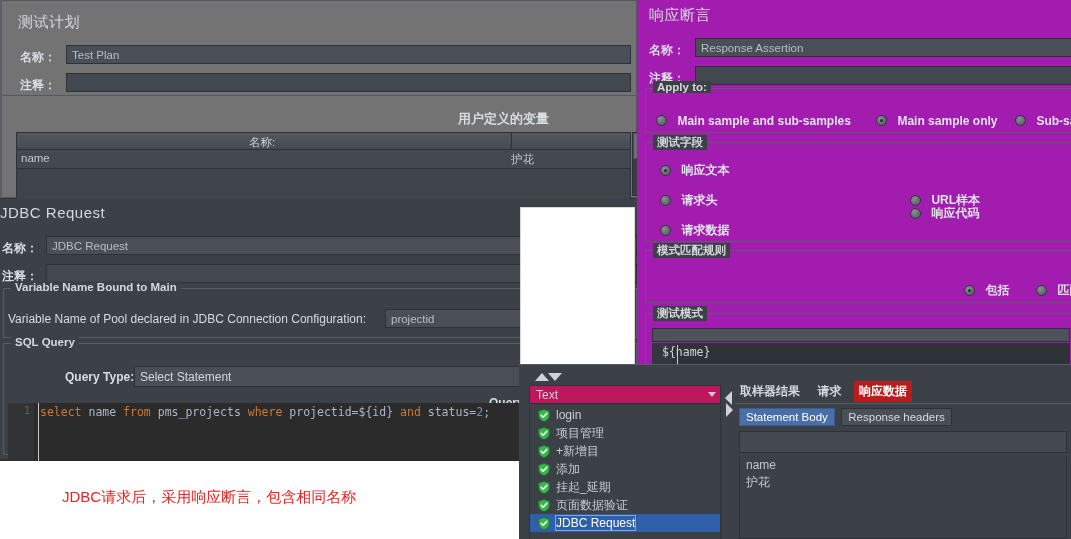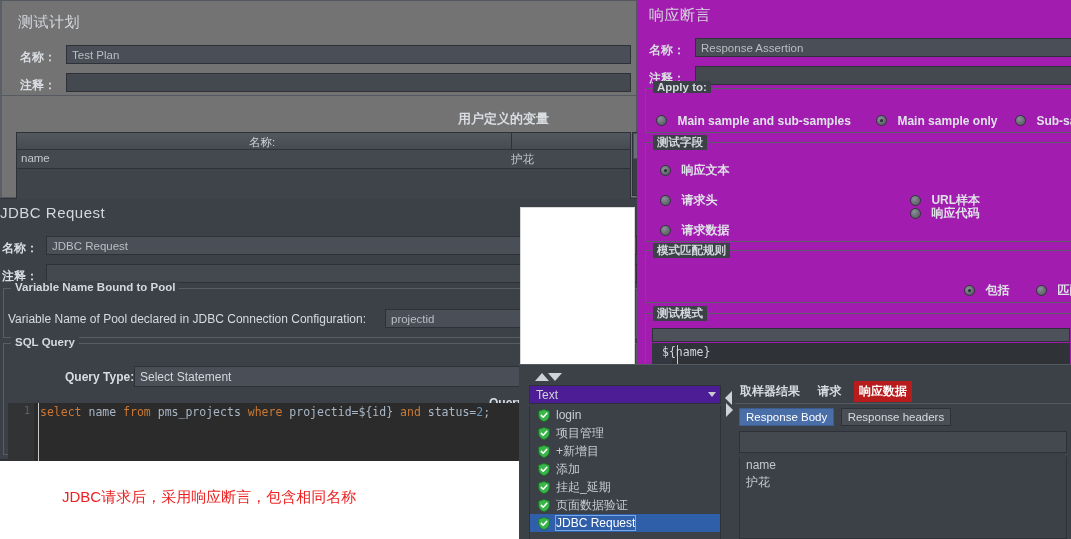--- a/index.html
+++ b/index.html
@@ -71,21 +71,21 @@
   
   #whitebox { position:absolute; left:520px; top:207px; width:115px; height:162px;
               background:#ffffff; border:1px solid #d8d8d8;}
 
   
   #rightcol { position:absolute; left:637px; top:0; width:434px; height:378px; background:#a21caf;}
 
   
   #bottom { position:absolute; left:519px; top:364px; width:552px; height:175px; background:#3c4047;
             border-top:1px solid #555a61;}
-  .combo { background:#4c1d95; border:1px solid #2e3238; height:19px; position:relative;
+  .combo { background:#be185d; border:1px solid #2e3238; height:19px; position:relative;
            font-size:12px; color:#d0d4da; line-height:18px; padding-left:6px;}
   .combo .arrow { position:absolute; right:4px; top:6px; width:0;height:0;
                   border-left:4px solid transparent;border-right:4px solid transparent;
                   border-top:5px solid #c9cdd3;}
   .treeitem { height:18px; font-size:12px; color:#c7ccd2; position:relative; padding-left:26px; line-height:18px;
               white-space:nowrap;}
   .treeitem.sel { background:#2f5fa8; color:#ffffff; }
   .treeitem.sel .tlabel { outline:1px solid #7aa7e6; }
   .shield { position:absolute; left:8px; top:3px; width:12px; height:13px; }
 
@@ -138,21 +138,21 @@
   <div id="jdbc">
     <div class="panel-title" style="position:absolute;left:0px;top:5px;font-size:15px;">JDBC Request</div>
 
     <div class="lbl" style="position:absolute;left:2px;top:41px;">名称：</div>
     <div class="field" style="position:absolute;left:46px;top:37px;width:591px;">JDBC Request</div>
 
     <div class="lbl" style="position:absolute;left:2px;top:69px;">注释：</div>
     <div class="field plain" style="position:absolute;left:46px;top:65px;width:591px;"></div>
 
     <div class="grp" style="position:absolute;left:3px;top:89px;width:634px;height:50px;">
-      <span class="grp-title">Variable Name Bound to Pool</span>
+      <span class="grp-title">Variable Name Bound to Main</span>
       <span style="position:absolute;left:4px;top:23px;font-size:12px;color:#d7dbe0;white-space:nowrap;">Variable Name of Pool declared in JDBC Connection Configuration:</span>
       <span class="field" style="position:absolute;left:381px;top:20px;width:248px;">projectid</span>
     </div>
 
     <div class="grp" style="position:absolute;left:3px;top:144px;width:634px;height:112px;">
       <span class="grp-title">SQL Query</span>
 
       <span class="lbl" style="position:absolute;left:61px;top:26px;font-size:12px;">Query Type:</span>
       <span class="field" style="position:absolute;left:130px;top:22px;width:499px;height:21px;line-height:20px;font-size:12px;color:#d3d7dd;">Select Statement</span>
 
@@ -308,21 +308,21 @@
 
   <div style="position:absolute;left:216px;top:16px;width:336px;height:159px;background:#3c4047;">
     <div style="position:absolute;left:0;top:0;">
       <span class="tab">取样器结果</span>
       <span class="tab">请求</span>
       <span class="tab active">响应数据</span>
     </div>
     <div style="position:absolute;left:0;top:22px;width:336px;height:1px;background:#555a61;"></div>
 
     <div style="position:absolute;left:4px;top:26px;">
-      <span class="subtab active">Response Body</span>
+      <span class="subtab active">Statement Body</span>
       <span class="subtab">Response headers</span>
     </div>
 
     <div style="position:absolute;left:4px;top:50px;width:328px;height:22px;background:#44484f;border:1px solid #2e3238;"></div>
 
     <div style="position:absolute;left:4px;top:76px;width:328px;height:82px;background:#3c4047;border:1px solid #2e3238;border-top:none;overflow:hidden;" id="bodyarea">
           <div style="font-size: 12px; color: rgb(195, 200, 206); padding: 1px 6px;">name</div>
           <div style="font-size: 12px; color: rgb(195, 200, 206); padding: 1px 6px;">护花</div>
         </div>
   </div>

